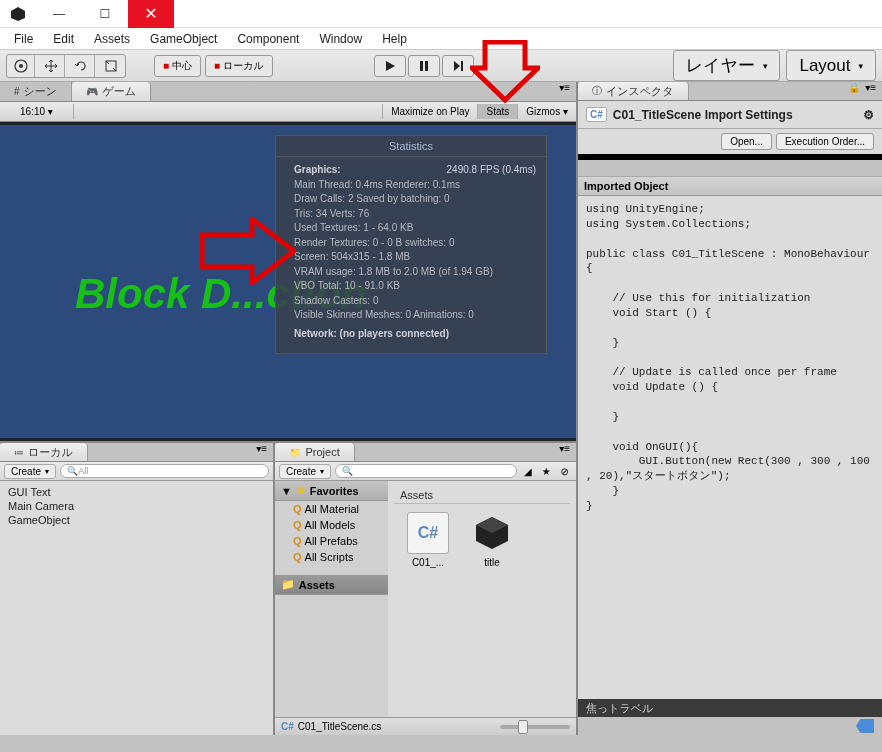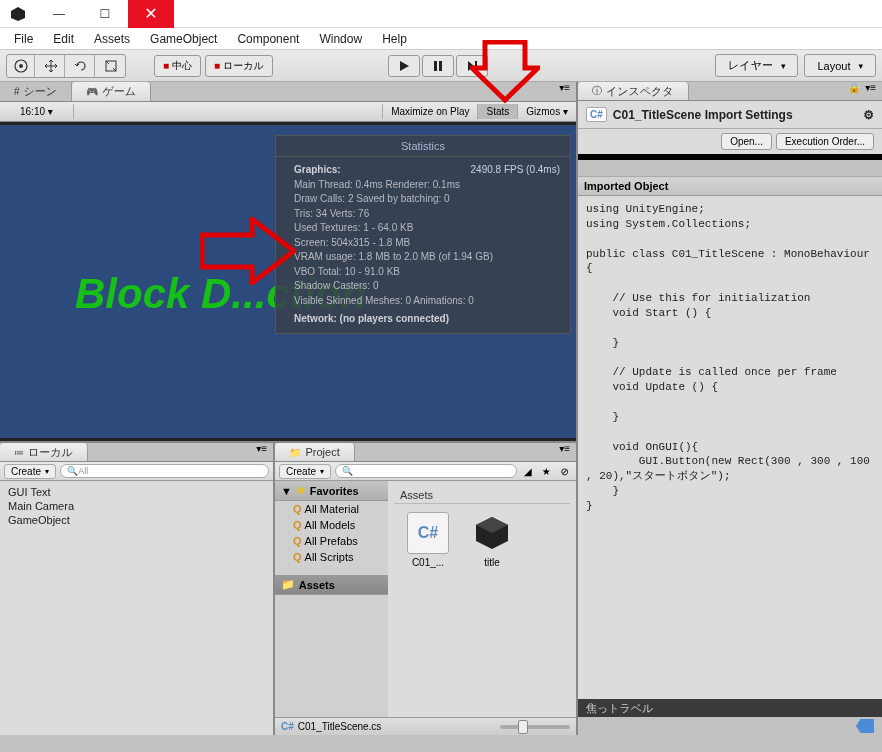--- a/index.html
+++ b/index.html
@@ -16,21 +16,21 @@
 
 .menubar { height: 22px; background: #fff; display: flex; align-items: center; padding: 0 4px; border-bottom: 1px solid #ccc; }
 .menubar span { font-size: 12px; color: #222; padding: 2px 10px; }
 
 
 .toolbar { height: 32px; background: linear-gradient(#eaeaea,#dcdcdc); display: flex; align-items: center; padding: 0 6px; border-bottom: 1px solid #aaa; gap: 4px; }
 .tool-group { display: flex; gap: 2px; border:1px solid #999; border-radius:3px; background:#e8e8e8; }
 .tool-btn { width: 28px; height: 22px; display:flex;align-items:center;justify-content:center; border-right:1px solid #aaa; cursor:pointer;}
 .tool-btn:last-child { border-right:none; }
 .pill-btn { border:1px solid #999; border-radius:3px; background:#e8e8e8; font-size:10px; padding:3px 8px; display:flex;align-items:center;gap:3px; cursor:pointer;}
-.dropdown-btn { border:1px solid #999; border-radius:3px; background:#e8e8e8; font-size:11px; padding:3px 12px; display:flex;align-items:center;gap:8px; cursor:pointer;}
+.dropdown-btn { border:1px solid #999; border-radius:3px; background:#e8e8e8; font-size:17px; padding:3px 12px; display:flex;align-items:center;gap:8px; cursor:pointer;}
 .dropdown-btn:after { content:'▾'; font-size:9px; }
 .play-group { display:flex; gap:2px; margin:0 auto; }
 .play-btn { width:32px; height:22px; border:1px solid #999; border-radius:3px; background:#e8e8e8; display:flex;align-items:center;justify-content:center; cursor:pointer;}
 
 
 .tab-row { height: 20px; background: #c2c2c2; display:flex; border-bottom:1px solid #888; }
 .panel-tab { display:flex;align-items:center; padding:0 14px; font-size:11px; color:#333; border-right:1px solid #999;}
 .panel-tab.active { background:linear-gradient(#f0f0f0,#dcdcdc); border-top-left-radius:4px;border-top-right-radius:4px;}
 .panel-tab .tab-icon { margin-right:4px; font-size:10px;}
 
@@ -45,21 +45,21 @@
 .game-header-right { margin-left:auto; display:flex;}
 .game-header-btn { padding:2px 8px; border-left:1px solid #aaa; cursor:pointer;}
 .game-header-btn.active { background:#bbb; }
 .game-view { height:313px; background:#2c4a7c; position:relative; overflow:hidden;}
 .game-view-inner { position:absolute; left:0; right:0; top:0; bottom:0; background:#2c4a7c;}
 .game-border-top { height:3px; background:#222;}
 .game-border-bot { height:3px; background:#222;}
 .block-text { position:absolute; left:75px; top:145px; font-size:42px; font-weight:800; font-style:italic; color:#16c016; font-family: Arial Black, sans-serif;}
 
 
-.stats-overlay { position:absolute; left:275px; top:10px; width:296px; background:rgba(56,64,78,0.88); border:1px solid #555; font-size:10px; color:#b8b8c0; padding-bottom:0;}
+.stats-overlay { position:absolute; left:275px; top:10px; width:272px; background:rgba(56,64,78,0.88); border:1px solid #555; font-size:10px; color:#b8b8c0; padding-bottom:6px;}
 .stats-title { text-align:center; color:#a8b8d0; font-size:11px; padding:4px 0; border-bottom:1px solid #555;}
 .stats-body { padding:6px 10px; line-height:1.45;margin-left:8px;}
 .stats-body b { color:#d0d0d8; font-weight:bold;}
 .stats-line {}
 .fps { float:right; color:#cfcfdf;}
 
 
 .bottom-row { flex:1; display:flex; border-top:2px solid #888;}
 .hierarchy-panel { width:275px; display:flex; flex-direction:column; border-right:2px solid #888;}
 .project-panel { flex:1; display:flex; flex-direction:column; }
@@ -223,20 +223,21 @@
         <div class="block-text">Block D...ction</div>
 
         <div class="stats-overlay">
           <div class="stats-title">Statistics</div>
           <div class="stats-body">
             <div><b>Graphics:</b><span class="fps">2490.8 FPS (0.4ms)</span></div>
             <div class="stats-line">Main Thread: 0.4ms  Renderer: 0.1ms</div>
             <div class="stats-line">Draw Calls: 2   Saved by batching: 0</div>
             <div class="stats-line">Tris: 34   Verts: 76</div>
             <div class="stats-line">Used Textures: 1 - 64.0 KB</div>
+            <div class="stats-line">Render Textures: 0 - 0 B   switches: 0</div>
             <div class="stats-line">Screen: 504x315 - 1.8 MB</div>
             <div class="stats-line">VRAM usage: 1.8 MB to 2.0 MB (of 1.94 GB)</div>
             <div class="stats-line">VBO Total: 10 - 91.0 KB</div>
             <div class="stats-line">Shadow Casters: 0</div>
             <div class="stats-line">Visible Skinned Meshes: 0      Animations: 0</div>
             <div style="margin-top:4px;"><b>Network: (no players connected)</b></div>
           </div>
         </div>
 
         <svg class="arrow-svg" style="left:200px; top:92px;" width="96" height="68">

